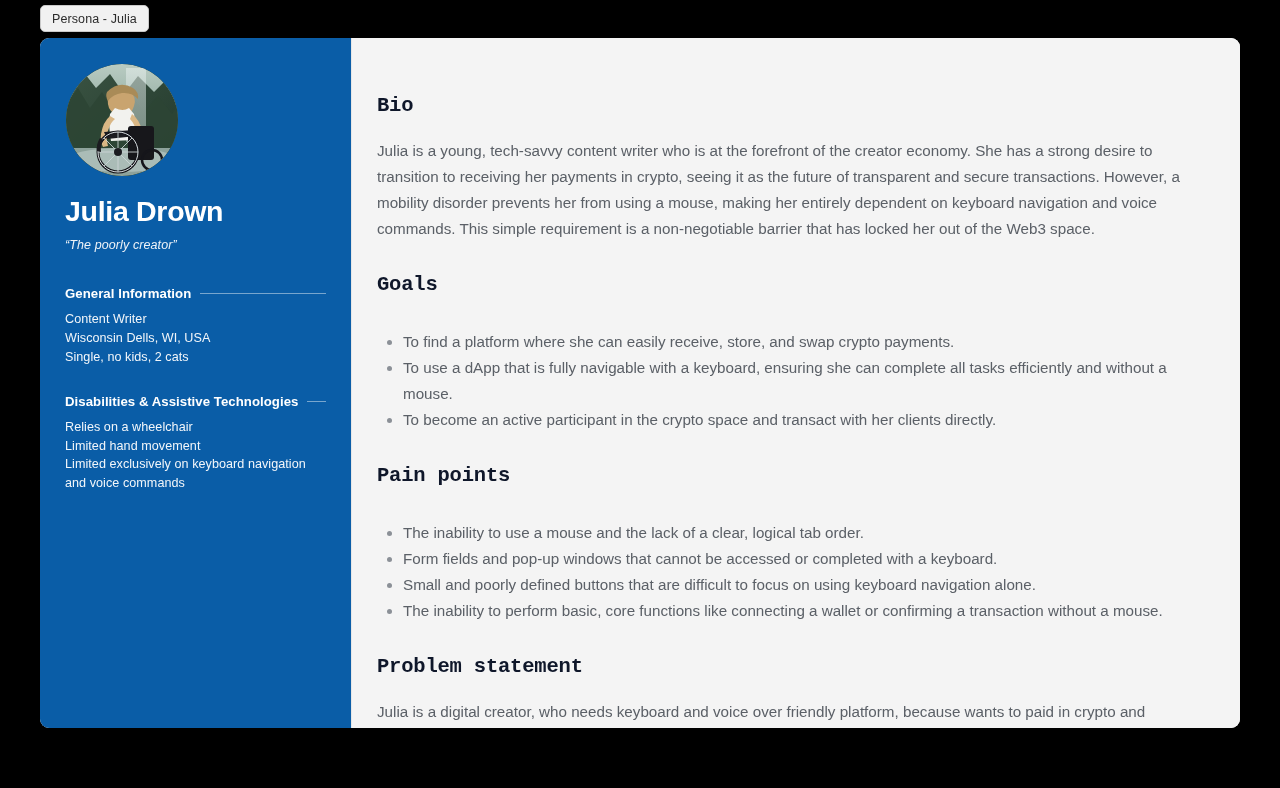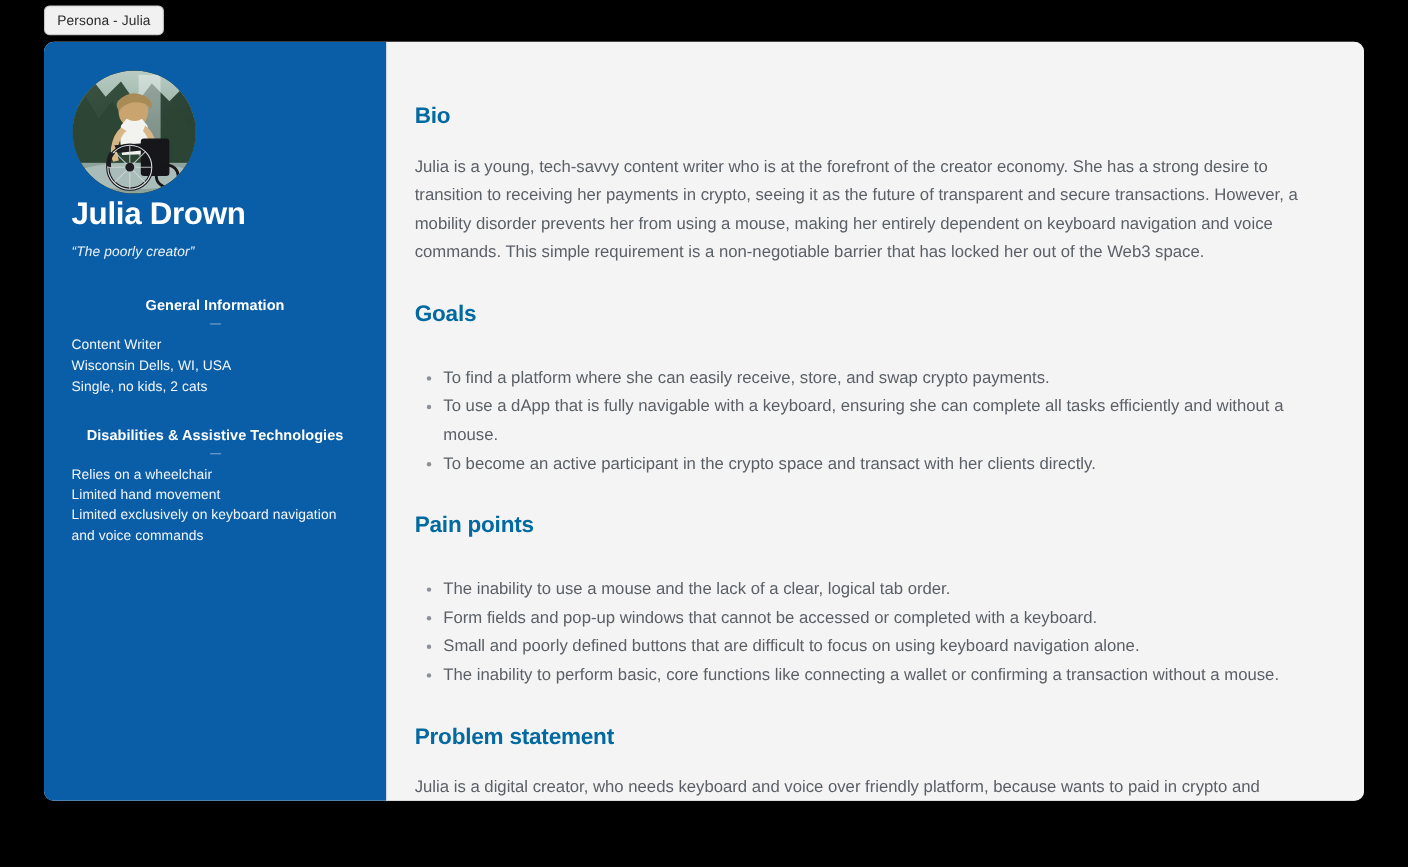--- a/index.html
+++ b/index.html
@@ -65,21 +65,21 @@
     height: 112px;
     border-radius: 50%;
     margin: 0 0 0 1px;
     overflow: hidden;
     position: relative;
     background: #2f4a3c;
   }
   .avatar svg { display: block; width: 112px; height: 112px; }
 
   .persona-name {
-    margin-top: 4px;
+    margin-top: 20px;
     font-size: 28.5px;
     font-weight: bold;
     letter-spacing: -0.3px;
     line-height: 1.1;
     color: #ffffff;
   }
 
   .persona-tagline {
     margin-top: 11px;
     font-size: 12.5px;
@@ -89,21 +89,20 @@
   }
 
   .section-block { margin-top: 34px; }
   .section-block.second { margin-top: 27px; }
 
   .section-head {
     display: flex;
     align-items: center;
     gap: 9px;
     margin-bottom: 9px;
-    flex-direction: column;
   }
   .section-head .title {
     font-size: 13.2px;
     font-weight: bold;
     color: #ffffff;
     white-space: nowrap;
     letter-spacing: 0.05px;
   }
   .section-head .rule {
     height: 1px;
@@ -125,22 +124,23 @@
     flex: 1 1 auto;
     background: #f4f4f4;
     padding: 56px 40px 0 25px;
     overflow: hidden;
     border-left: 1px solid #e6e6e6;
   }
 
   .content h2 {
     font-size: 20.5px;
     font-weight: bold;
-    color: #0369a1;
+    color: #0f172a;
     letter-spacing: -0.2px;
+    font-family: Liberation Mono, monospace;
   }
 
   .content h2.spaced { margin-top: 31px; }
 
   .content p {
     margin-top: 21px;
     font-size: 15.2px;
     line-height: 26px;
     color: #5b6067;
     max-width: 842px;

